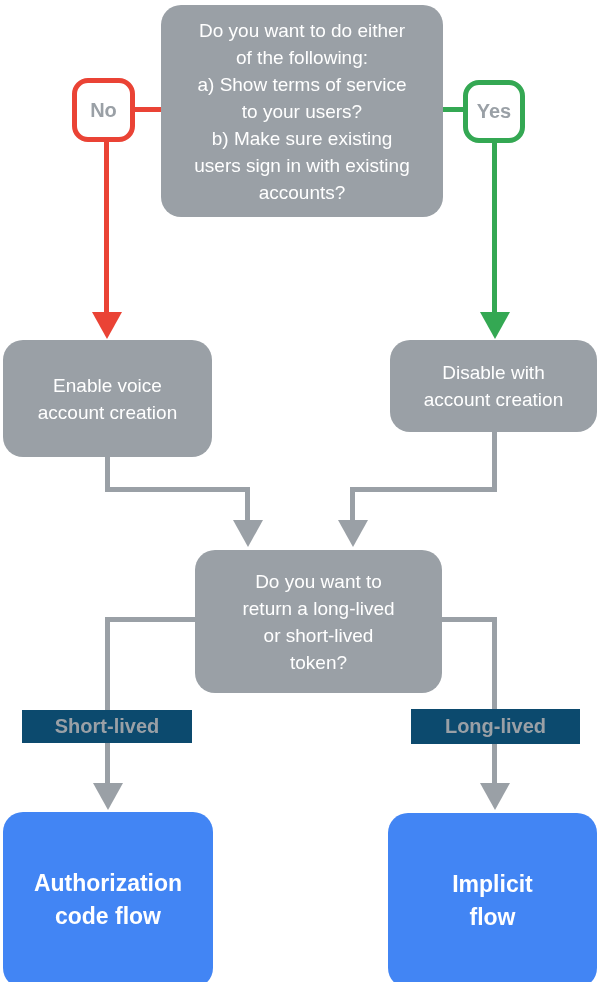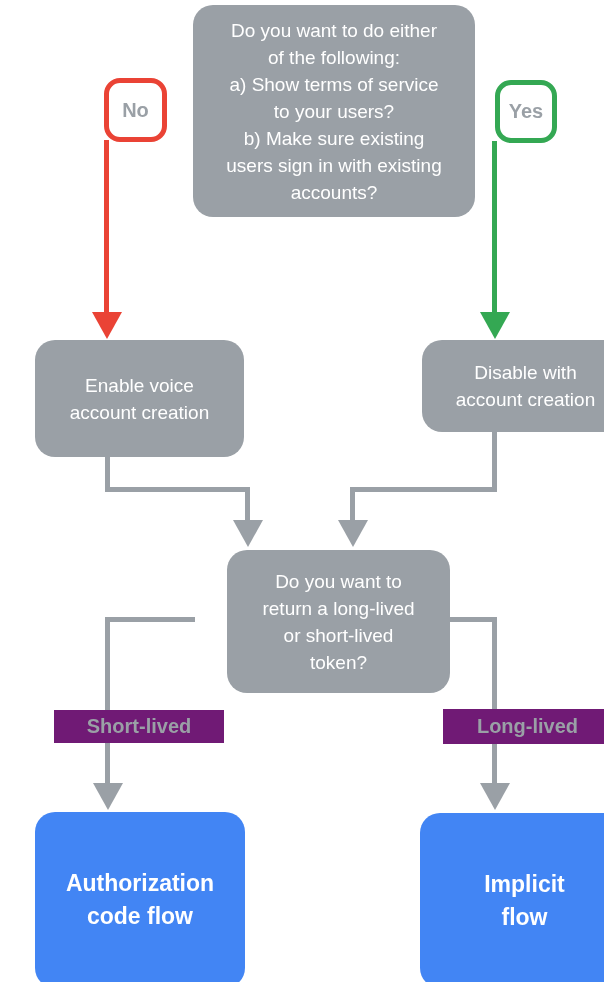--- a/index.html
+++ b/index.html
@@ -8,21 +8,20 @@
 
   .stage { position: absolute; left: 0; top: 0; width: 604px; height: 982px; }
 
   .node {
     position: absolute;
     display: flex;
     align-items: center;
     justify-content: center;
     text-align: center;
     white-space: pre-line;
-    margin-left: 32px;
   }
 
   .gray-box {
     background: #9AA0A6;
     color: #ffffff;
     border-radius: 20px;
     font-size: 19px;
     line-height: 27px;
   }
 
@@ -39,21 +38,21 @@
     background: #ffffff;
     color: #9AA0A6;
     font-size: 20px;
     font-weight: 600;
     border-radius: 16px;
   }
   .badge.no  { border: 5px solid #EA4335; }
   .badge.yes { border: 5px solid #34A853; }
 
   .path-label {
-    background: #701a75;
+    background: #0c4a6e;
     color: #9AA0A6;
     font-size: 20px;
     font-weight: 600;
   }
 
   .seg { position: absolute; }
   .seg.red   { background: #EA4335; }
   .seg.green { background: #34A853; }
   .seg.gray  { background: #9AA0A6; }
 
@@ -93,21 +92,21 @@
   .ll-h   { left: 405px; top: 617px; width: 92px;  height: 5px; }
   .ll-v   { left: 492px; top: 617px; width: 5px;   height: 168px; }
   .ll-arrow { left: 480px; top: 783px; }
 
   
   .q1     { left: 161px; top: 5px;   width: 282px; height: 212px; padding: 8px; }
   .no-b   { left: 72px;  top: 78px;  width: 63px;  height: 64px; }
   .yes-b  { left: 463px; top: 80px;  width: 62px;  height: 63px; }
   .enable { left: 3px;   top: 340px; width: 209px; height: 117px; }
   .disable{ left: 390px; top: 340px; width: 207px; height: 92px; }
-  .q2     { left: 195px; top: 550px; width: 223px; height: 143px; padding: 6px; }
+  .q2     { left: 195px; top: 550px; width: 247px; height: 143px; padding: 6px; }
   .sl-lab { left: 22px;  top: 710px; width: 170px; height: 33px; }
   .ll-lab { left: 411px; top: 709px; width: 169px; height: 35px; }
   .auth   { left: 3px;   top: 812px; width: 210px; height: 176px; }
   .impl   { left: 388px; top: 813px; width: 209px; height: 175px; }
 </style>
 </head>
 <body>
 
 <div class="stage">
 

